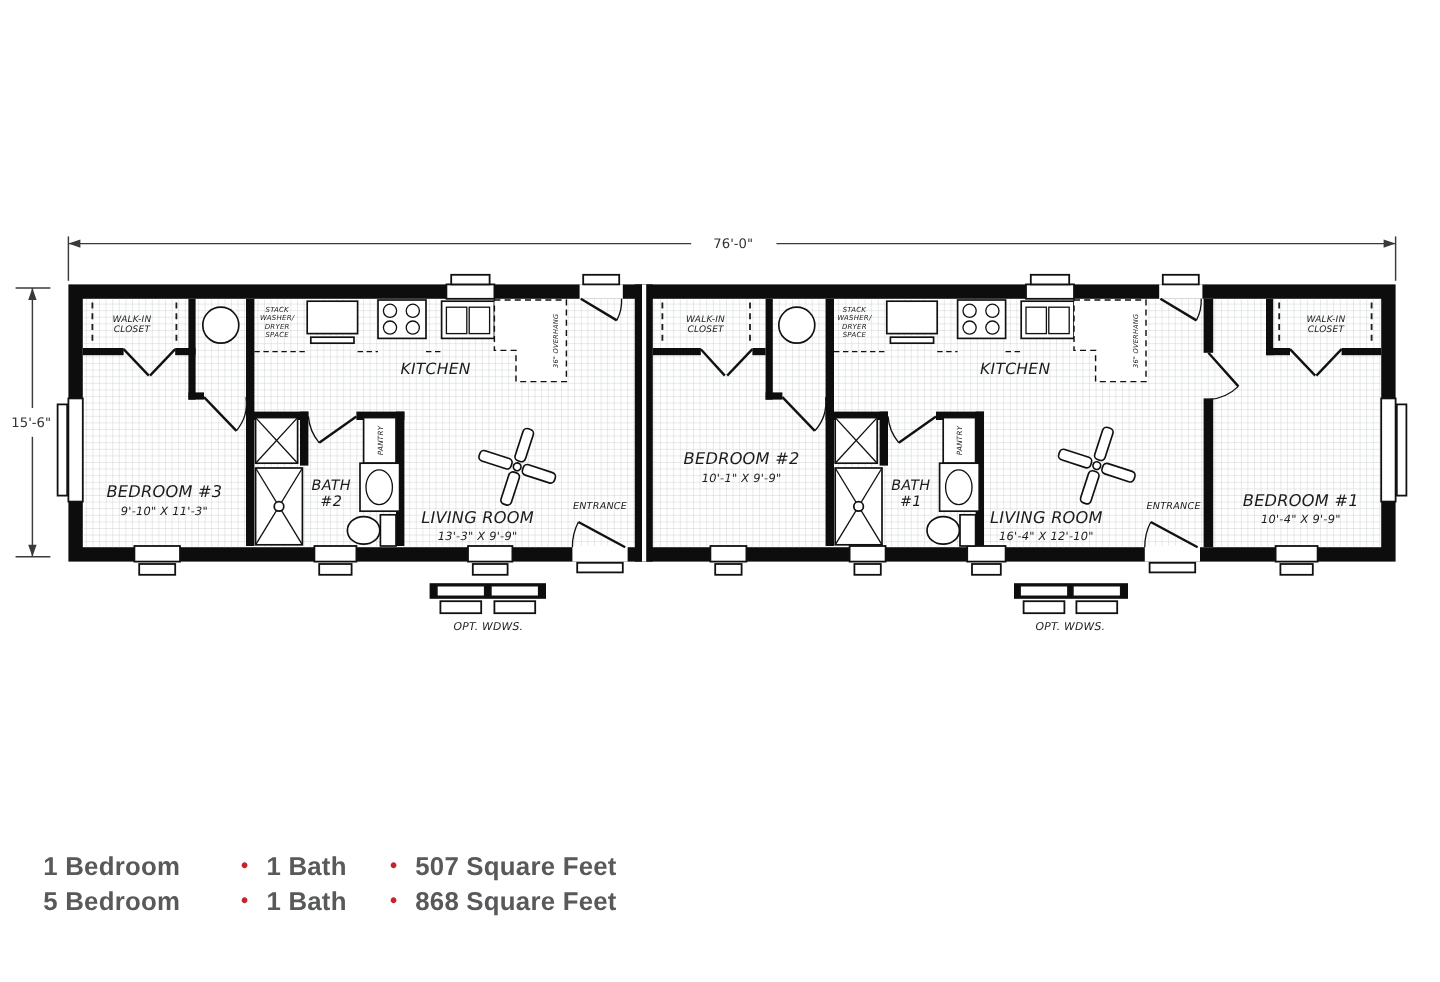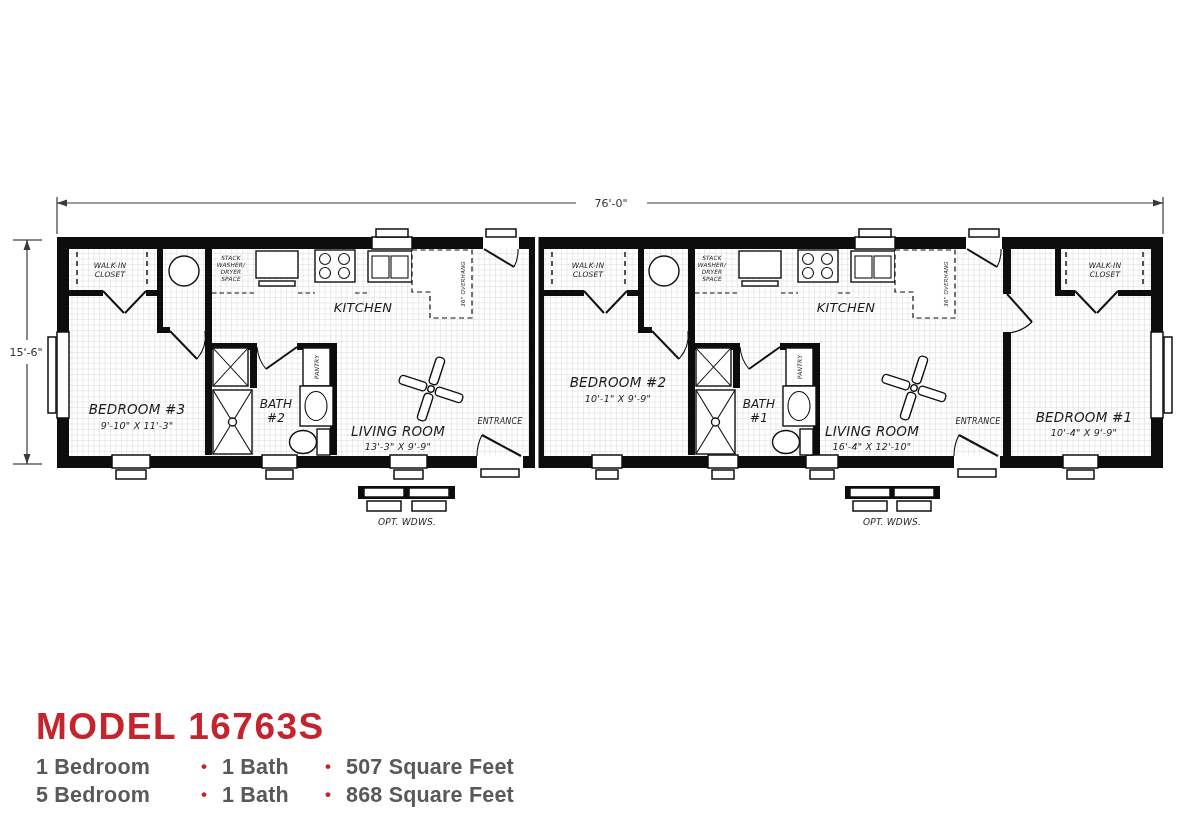--- a/index.html
+++ b/index.html
@@ -382,21 +382,20 @@
     <text class="lbl" x="872" y="450" font-size="9.5">16'-4" X 12'-10"</text>
     <text class="lbl" x="978" y="424" font-size="8">ENTRANCE</text>
     <text class="lbl" x="1105" y="268" font-size="7.5">WALK-IN</text>
     <text class="lbl" x="1105" y="277" font-size="7.5">CLOSET</text>
     <text class="lbl" x="1084" y="422" font-size="13.5">BEDROOM #1</text>
     <text class="lbl" x="1084" y="436" font-size="9.5">10'-4" X 9'-9"</text>
   </g>
 </svg>
 
 <div class="title-block">
-  <div class="model">MODEL 16763S</div>
   <div class="spec">
     <span class="c1">1 Bedroom</span><span class="dot">•</span><span class="c2">1 Bath</span><span class="dot">•</span><span class="c3">507 Square Feet</span>
   </div>
   <div class="spec">
     <span class="c1">5 Bedroom</span><span class="dot">•</span><span class="c2">1 Bath</span><span class="dot">•</span><span class="c3">868 Square Feet</span>
   </div>
 </div>
 
 </div>
 

